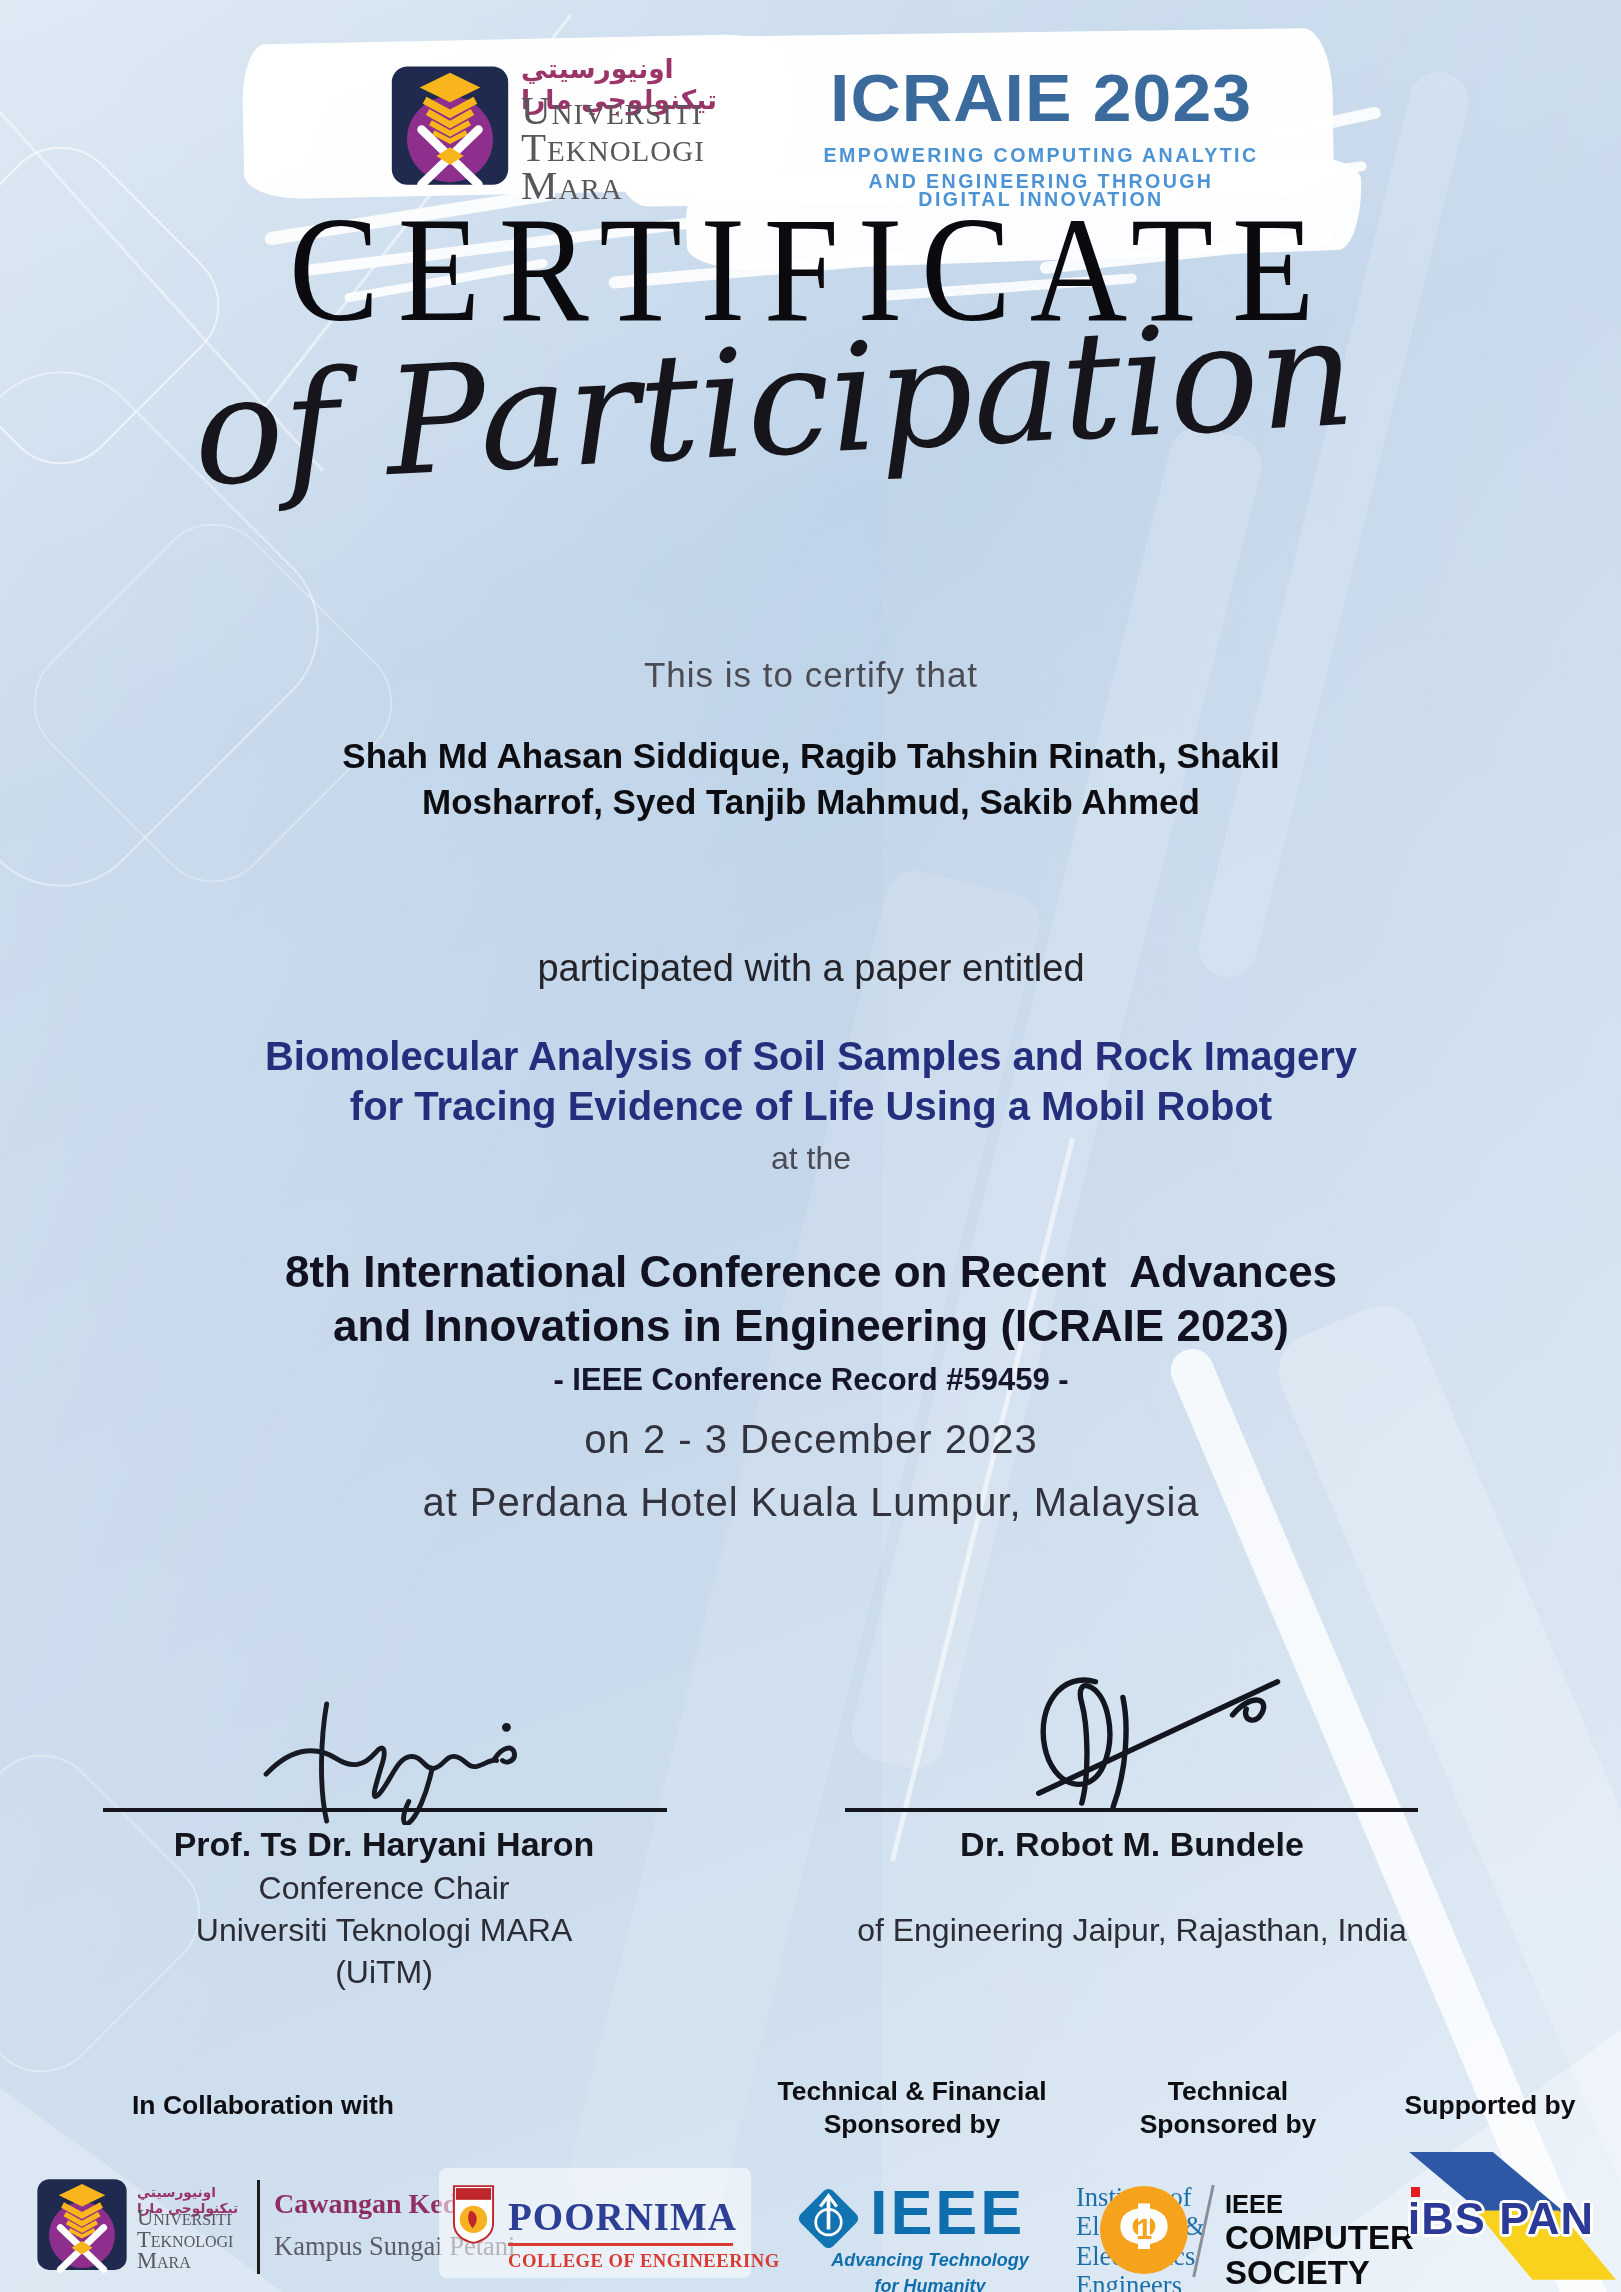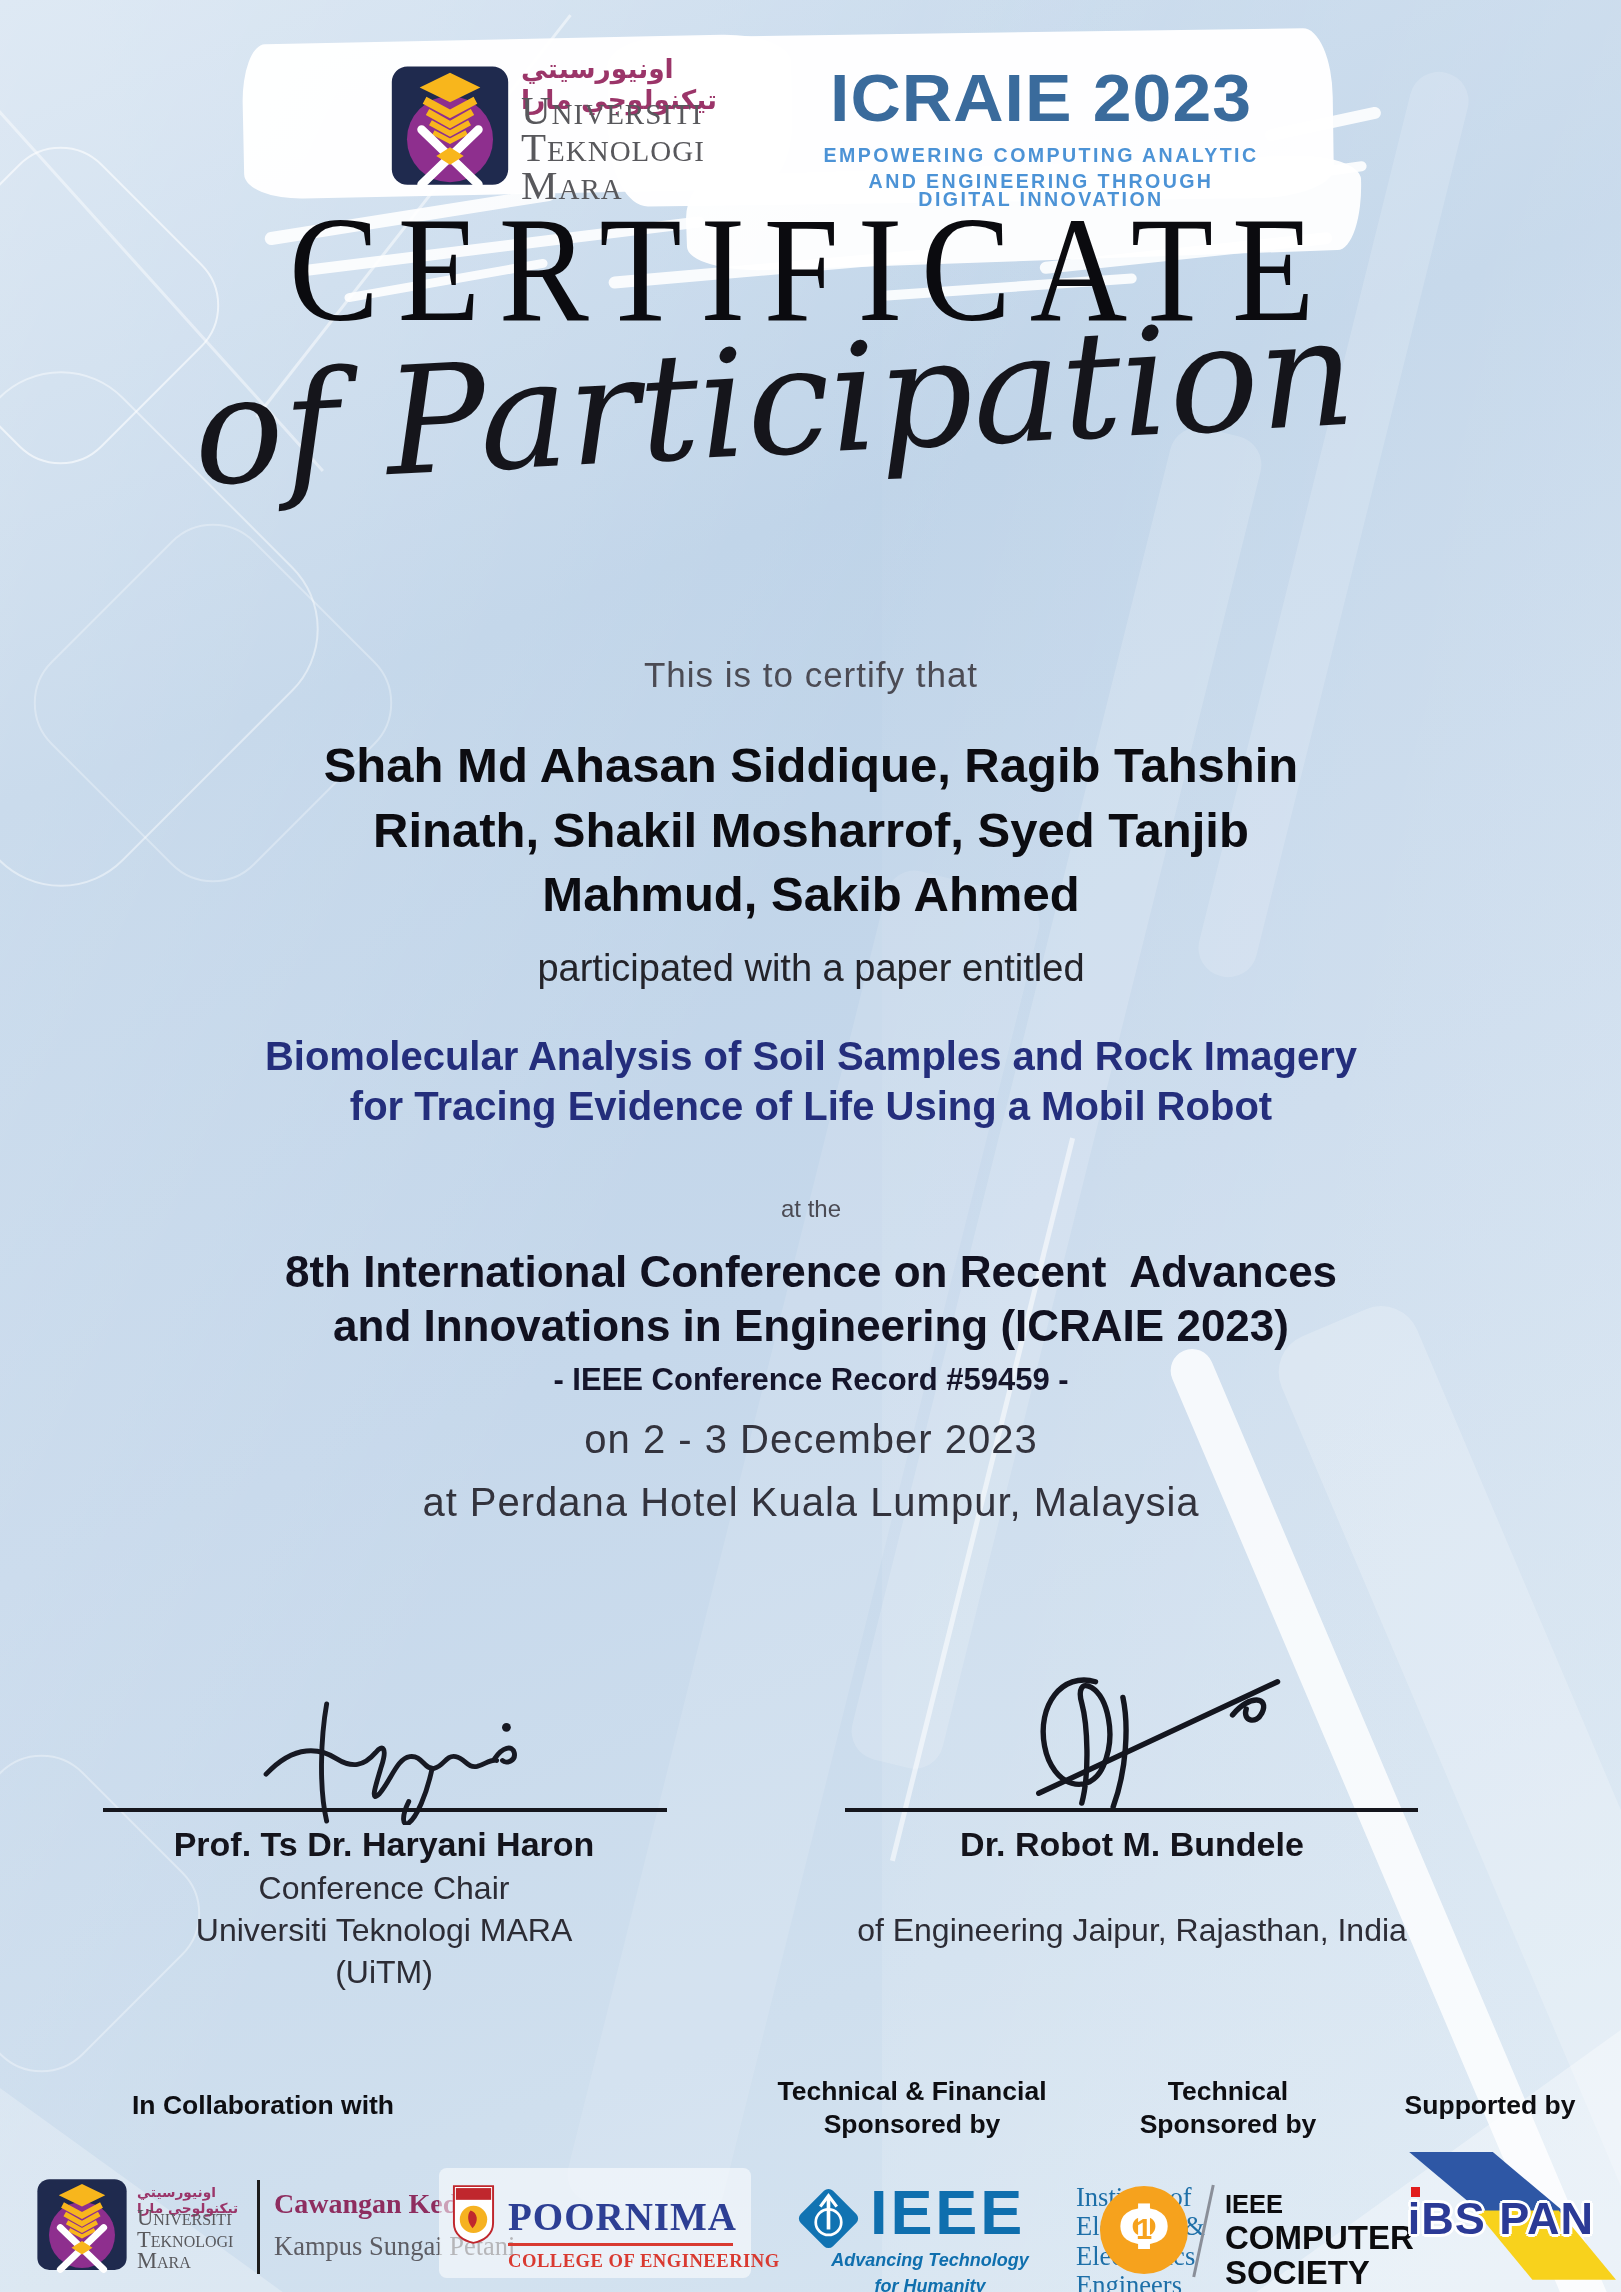--- a/index.html
+++ b/index.html
@@ -70,24 +70,24 @@
   .tg1{top:144px;} .tg2{top:170px;} .tg3{top:188px;}
 
   
   .cert-title{top:192px;font-family:"Liberation Serif",serif;font-weight:400;
     font-size:135px;letter-spacing:18.6px;color:#0b0b0f;white-space:pre;
     transform:translateX(-50%) scaleY(1.12);}
   .cert-script{left:774px;top:316px;font-family:"DejaVu Serif",serif;font-style:italic;
     font-size:149px;color:#15151b;white-space:pre;
     transform:translateX(-50%) rotate(-3deg);}
   .certify-line{top:655px;font-size:35px;color:#4b4b54;letter-spacing:1px;white-space:pre;}
-  .authors{top:733px;width:1054px;font-size:49px;font-weight:bold;color:#0c0c11;line-height:1.32;}
+  .authors{top:733px;width:1054px;font-size:35px;font-weight:bold;color:#0c0c11;line-height:1.32;}
   .participated{top:947px;font-size:38px;color:#232329;white-space:pre;}
   .paper-title{top:1031px;width:1147px;font-size:40px;font-weight:bold;color:#242e7c;line-height:1.25;}
-  .at-the{top:1195px;font-size:24px;color:#4b4b54;white-space:pre;}
+  .at-the{top:1140px;font-size:32px;color:#4b4b54;white-space:pre;}
   .conf{font-size:44px;font-weight:bold;color:#111120;white-space:pre;}
   .conf1{top:1247px;} .conf2{top:1301px;}
   .ieee-record{top:1362px;font-size:31px;font-weight:bold;color:#15152b;white-space:pre;}
   .date-line{top:1417px;font-size:40px;color:#33333d;letter-spacing:1px;white-space:pre;}
   .venue-line{top:1480px;font-size:40px;color:#33333d;letter-spacing:1px;white-space:pre;}
 
   
   .sig-line{height:3.9px;background:#15161d;}
   .sig-line-l{left:103px;top:1808px;width:564px;}
   .sig-line-r{left:845px;top:1808px;width:573px;}

